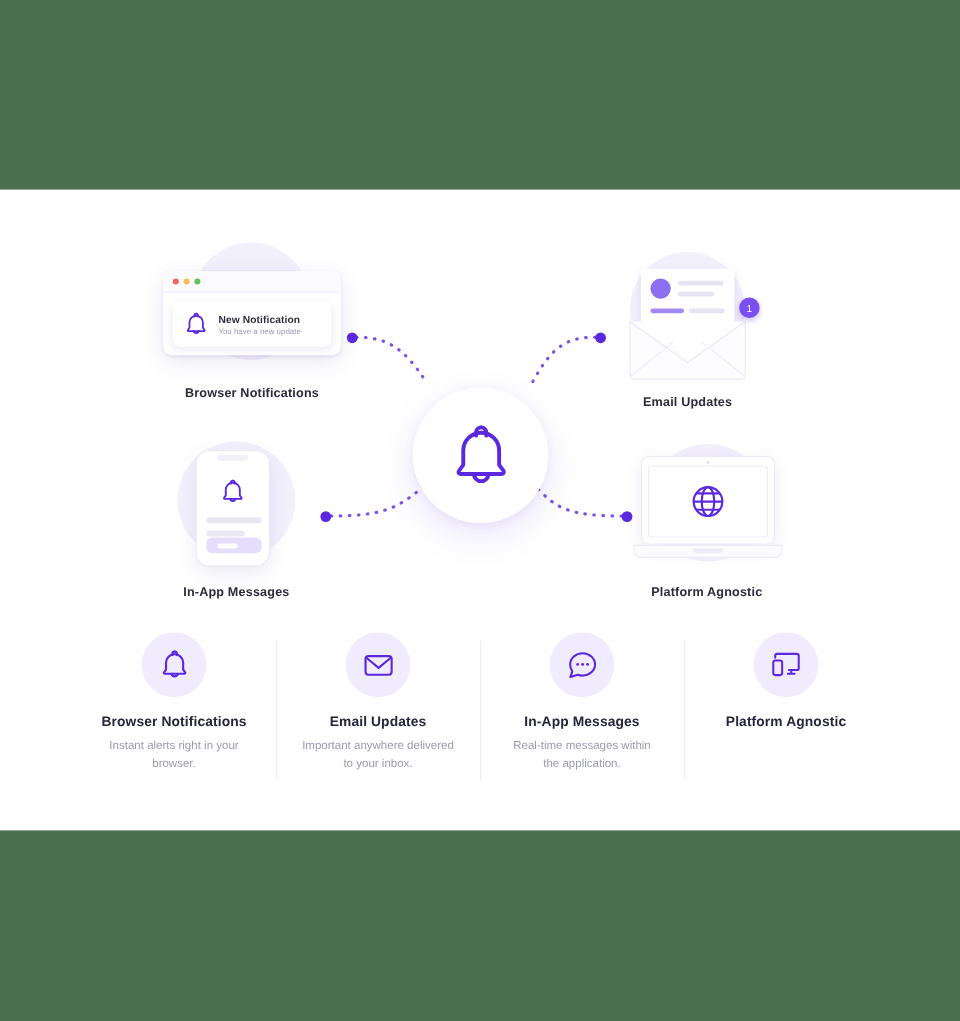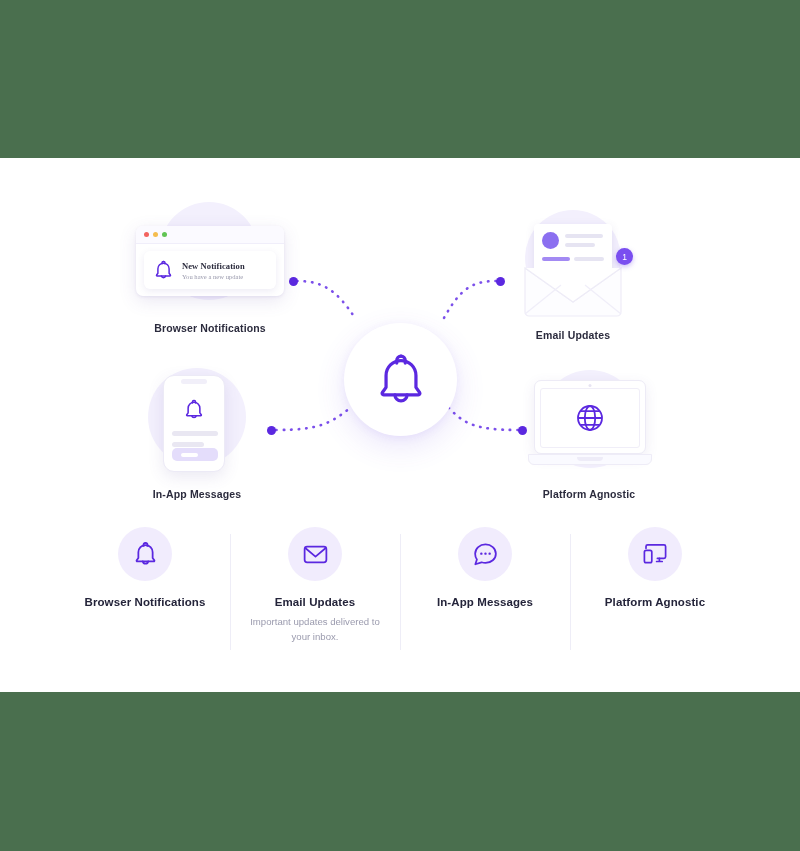--- a/index.html
+++ b/index.html
@@ -83,21 +83,20 @@
   .notif-card {
     margin: 7px 8px;
     height: 38px;
     background: #ffffff;
     border-radius: 6px;
     box-shadow: 0 2px 7px rgba(90,70,160,0.11);
     display: flex;
     align-items: center;
     gap: 8px;
     padding-left: 9px;
-    font-family: Liberation Serif, serif;
   }
   .notif-texts { display: flex; flex-direction: column; gap: 2px; }
   .notif-title {
     font-size: 8.5px;
     font-weight: bold;
     color: #2b2b3d;
     letter-spacing: 0.1px;
   }
   .notif-sub {
     font-size: 6.6px;
@@ -441,47 +440,49 @@
         <span>
           <svg width="27" height="29" viewBox="0 0 24 26" fill="none" stroke="#5b28e0" stroke-width="1.6" stroke-linecap="round" stroke-linejoin="round">
             <path d="M12 2.6c-.95 0-1.7.75-1.7 1.65v1.1"></path>
             <path d="M13.7 5.35V4.25c0-.9-.75-1.65-1.7-1.65"></path>
             <path d="M5.6 16.1V11c0-3.55 2.85-6.4 6.4-6.4s6.4 2.85 6.4 6.4v5.1l1.5 2.1c.3.45 0 1.05-.55 1.05H4.65c-.55 0-.85-.6-.55-1.05l1.5-2.1z"></path>
             <path d="M9.6 19.25a2.45 2.45 0 0 0 4.8 0"></path>
           </svg>
         </span>
       </div>
       <div class="feature-title">Browser Notifications</div>
+      <div class="feature-desc">Instant alerts right in your browser.</div>
     </div>
 
     <div class="feature">
       <div class="feature-icon">
         <span>
           <svg width="29" height="29" viewBox="0 0 28 28" fill="none" stroke="#5b28e0" stroke-width="1.7" stroke-linecap="round" stroke-linejoin="round">
             <rect x="3.5" y="6.5" width="21" height="15" rx="2.4"></rect>
             <path d="M4.4 8 L14 16 L23.6 8"></path>
           </svg>
         </span>
       </div>
       <div class="feature-title">Email Updates</div>
-      <div class="feature-desc">Important updates delivered to your inbox.</div>
+      <div class="feature-desc">Important anywhere delivered to your inbox.</div>
     </div>
 
     <div class="feature">
       <div class="feature-icon">
         <span>
           <svg width="29" height="29" viewBox="0 0 28 28" fill="none" stroke="#5b28e0" stroke-width="1.7" stroke-linecap="round" stroke-linejoin="round">
             <path d="M24 13.2c0 5-4.5 9-10 9-1.35 0-2.64-.24-3.82-.68L4.2 23.4l1.5-4.6C4.62 17.2 4 15.28 4 13.2c0-5 4.5-9 10-9s10 4 10 9z"></path>
             <circle cx="10" cy="13.2" r="1.15" fill="#5b28e0" stroke="none"></circle>
             <circle cx="14" cy="13.2" r="1.15" fill="#5b28e0" stroke="none"></circle>
             <circle cx="18" cy="13.2" r="1.15" fill="#5b28e0" stroke="none"></circle>
           </svg>
         </span>
       </div>
       <div class="feature-title">In-App Messages</div>
+      <div class="feature-desc">Real-time messages within the application.</div>
     </div>
 
     <div class="feature">
       <div class="feature-icon">
         <span>
           <svg width="30" height="28" viewBox="0 0 30 28" fill="none" stroke="#5b28e0" stroke-width="1.7" stroke-linecap="round" stroke-linejoin="round">
             <path d="M6 8.2V6.5a1.6 1.6 0 0 1 1.6-1.6H24a1.6 1.6 0 0 1 1.6 1.6v10.3A1.6 1.6 0 0 1 24 18.4h-6.6"></path>
             <path d="M19.4 18.4v3.1M16.6 21.5h5.6"></path>
             <rect x="4.4" y="10.4" width="7.4" height="12.2" rx="1.7"></rect>
           </svg>

